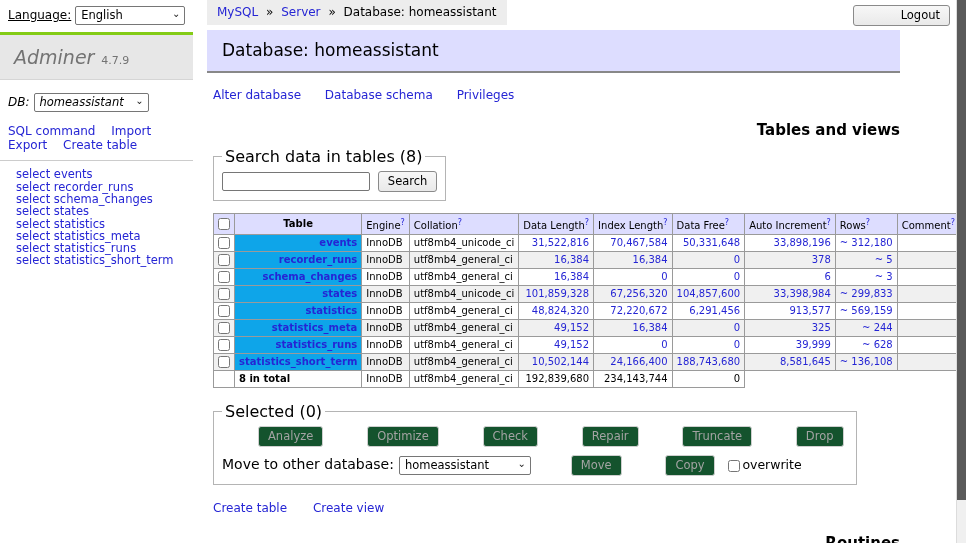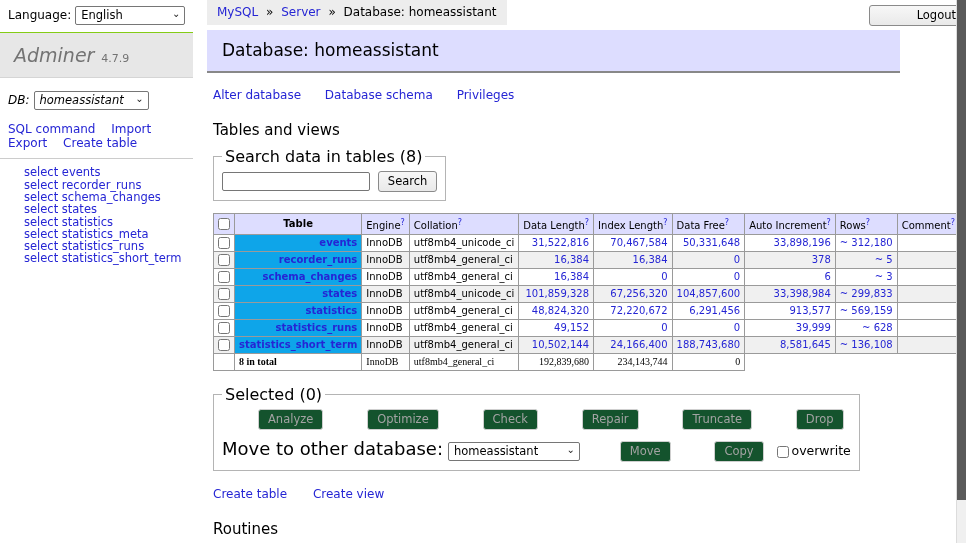--- a/index.html
+++ b/index.html
@@ -8,31 +8,31 @@
     font-family: "DejaVu Sans", sans-serif;
     font-size: 12px;
     color: #000;
     background: #fff;
     position: relative;
   }
   a { color: #2525d4; text-decoration: none; cursor: pointer; }
 
   
   .sidebar { position: absolute; left: 0; top: 0; width: 193px; height: 543px; background: #fff; }
-  .langbar { padding: 6px 8px 7px 8px; border-bottom: 1px solid #84cc16; white-space: nowrap; }
+  .langbar { padding: 6px 8px 7px 8px; border-bottom: 3px solid #84cc16; white-space: nowrap; text-decoration: underline; }
   .langbar .lbl { margin-right: 4px; }
   .brand { background: #e7e7e7; padding: 11px 14px; border-bottom: 1px solid #d5d5d5; }
   .brand-name { font-style: italic; font-size: 19px; color: #737373; }
   .brand-ver { font-size: 11px; color: #737373; margin-left: 3px; }
   .dbrow { padding: 13px 8px 10px 8px; white-space: nowrap; font-style: italic; }
   .dbrow .lbl { margin-right: 4px; }
   .side-links { padding: 2px 8px 8px 8px; line-height: 1.18; }
   .side-links a { margin-right: 12px; white-space: nowrap; }
   .side-hr { border: none; border-top: 1px solid #ccc; margin: 0 0 7px 0; }
-  .table-links { padding: 0 24px; }
+  .table-links { padding: 0 16px; }
   .table-links a { display: block; line-height: 12.3px; font-size: 11.5px; white-space: nowrap; }
 
   
   .fake-select {
     display: inline-block; position: relative; background: #fff;
     border: 1px solid #767676; border-radius: 2px;
     padding: 1px 18px 2px 5px; font-size: 11.5px; vertical-align: middle;
     min-height: 18px; cursor: default;
   }
   .fake-select .chev { position: absolute; right: 4px; top: 1px; font-size: 10px; color: #222; }
@@ -43,60 +43,60 @@
   
   .btn {
     display: inline-block; font-family: "DejaVu Sans", sans-serif; font-size: 11.5px;
     color: #000; background: linear-gradient(#f7f7f7, #e9e9e9);
     border: 1px solid #8a8a8a; border-radius: 3px;
     padding: 2px 9px 3px 9px; cursor: pointer; vertical-align: middle;
   }
   .btn.disabled {
     color: #a3a3a3; background: #14532d; border-color: #cfcfcf; cursor: default; margin-left: 36px;
   }
-  .logout-btn { position: absolute; top: 5px; right: 0; padding-left: 47px; }
+  .logout-btn { position: absolute; top: 5px; right: 16px; padding-left: 47px; }
 
   
   .main { position: absolute; left: 207px; top: 0; width: 693px; }
   .breadcrumb { display: inline-block; background: #ededed; padding: 5px 10px 6px 10px; font-size: 12px; }
   .breadcrumb .sep { color: #000; margin: 0 4px; }
   .page-title {
     margin-top: 5px; background: #ddddff; border-bottom: 2px solid #888;
     padding: 10px 15px 11px 15px; font-size: 17px; font-weight: normal;
   }
   .actions { margin: 15px 0 0 6px; }
   .actions a { margin-right: 20px; }
-  h3 { font-size: 15px; font-weight: normal; margin: 19px 0 0 6px; }
+  h3 { font-size: 15px; font-weight: bold; margin: 19px 0 0 6px; text-align: right; }
 
   fieldset { border: 1px solid #b4b4b4; padding: 5px 8px 8px 8px; margin: 8px 0 0 6px; display: inline-block; }
   legend { padding: 0 3px; font-size: 16px; }
   .search-input { width: 148px; height: 19px; border: 1px solid #767676; border-radius: 2px; padding: 0 3px; font-size: 11.5px; margin-right: 4px; vertical-align: middle; }
 
   
   table { border-collapse: collapse; margin: 12px 0 0 6px; font-size: 10px; }
   td, th { border: 1px solid #9a9a9a; padding: 2px 4px; white-space: nowrap; line-height: 12px; height: 17px; }
   thead td, thead th { background: #ddddff; }
   thead th.col-table { font-weight: bold; text-align: center; min-width: 110px; }
   thead th { font-weight: normal; text-align: left; }
   sup a { font-size: 8px; }
   tbody th.tname { background: #0ea5e9; text-align: right; }
   tbody th.tname a { font-weight: bold; }
   tbody tr.alt td { background: #f0f0f0; }
   td.num { text-align: right; min-width: 58px; }
   td.check, thead td.check { width: 18px; text-align: center; }
   td.comment { min-width: 52px; }
-  tr.total td { border: 1px solid #9a9a9a; font-family: Liberation Serif, serif; }
+  tr.total td { border: 1px solid #9a9a9a; }
   tr.total .tot-name { font-weight: bold; }
   input[type="checkbox"] { width: 12px; height: 12px; vertical-align: middle; }
 
   
   .selected-fs { margin-top: 14px; }
   .selected-fs .btn { margin-right: 4px; }
   .move-row { margin-top: 8px; white-space: nowrap; }
-  .move-row .lbl { margin-right: 5px; font-size: 18px; }
+  .move-row .lbl { margin-right: 5px; font-size: 14px; }
   .overwrite { margin-left: 6px; font-size: 12.5px; }
   .overwrite input { margin-right: 2px; }
 
   .create-links { margin: 16px 0 0 6px; }
   .create-links a, .routine-links a { margin-right: 22px; }
 
   
   .scrollbar { position: absolute; right: 0; top: 0; width: 10px; height: 543px; background: #f0f0f0; border-left: 1px solid #dcdcdc; }
   .scroll-thumb { position: absolute; top: 0; left: 0; width: 100%; height: 500px; background: #5a5a5a; }
 </style>
@@ -227,20 +227,32 @@
     <th class="tname"><a>statistics</a></th>
     <td>InnoDB</td>
     <td>utf8mb4_general_ci</td>
     <td class="num"><a>48,824,320</a></td>
     <td class="num"><a>72,220,672</a></td>
     <td class="num"><a>6,291,456</a></td>
     <td class="num"><a>913,577</a></td>
     <td class="num"><a>~ 569,159</a></td>
     <td class="comment"></td>
   </tr>
+        <tr class="alt">
+    <td class="check"><input type="checkbox" style=""></td>
+    <th class="tname"><a>statistics_meta</a></th>
+    <td>InnoDB</td>
+    <td>utf8mb4_general_ci</td>
+    <td class="num"><a>49,152</a></td>
+    <td class="num"><a>16,384</a></td>
+    <td class="num"><a>0</a></td>
+    <td class="num"><a>325</a></td>
+    <td class="num"><a>~ 244</a></td>
+    <td class="comment"></td>
+  </tr>
         <tr>
     <td class="check"><input type="checkbox" style=""></td>
     <th class="tname"><a>statistics_runs</a></th>
     <td>InnoDB</td>
     <td>utf8mb4_general_ci</td>
     <td class="num"><a>49,152</a></td>
     <td class="num"><a>0</a></td>
     <td class="num"><a>0</a></td>
     <td class="num"><a>39,999</a></td>
     <td class="num"><a>~ 628</a></td>

